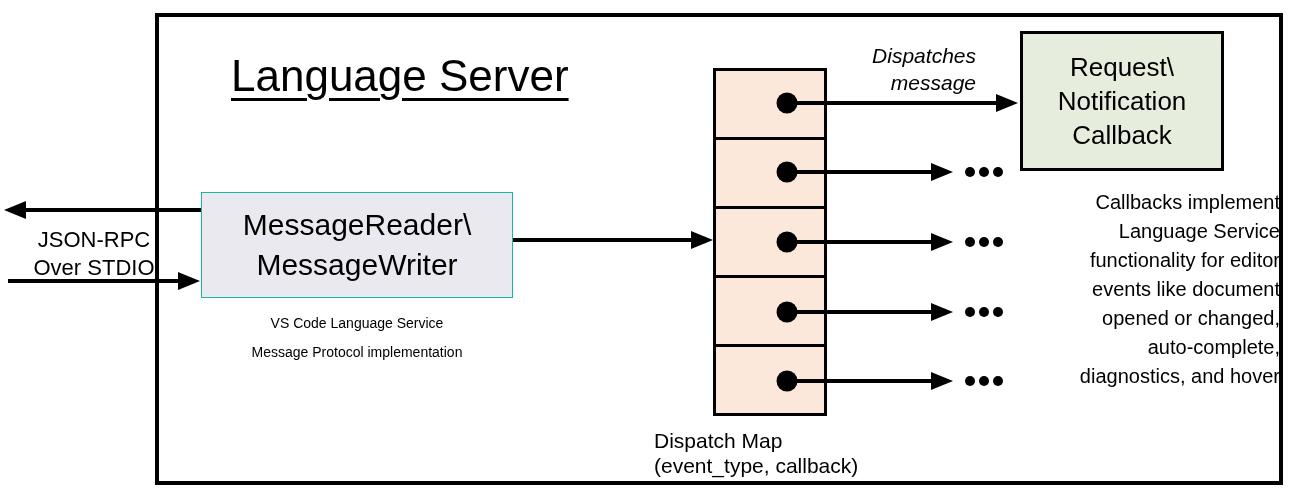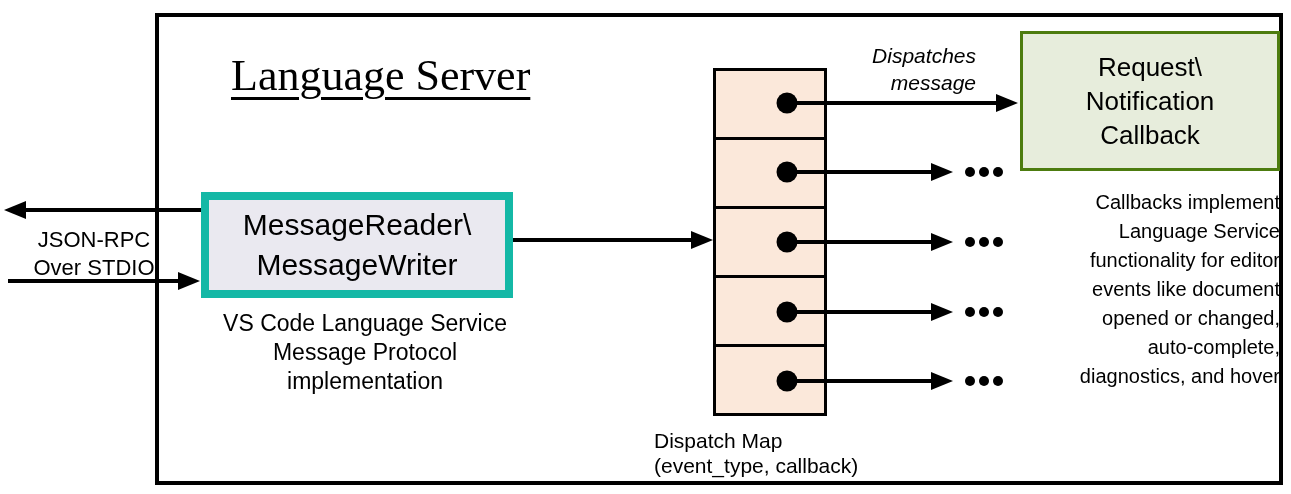--- a/index.html
+++ b/index.html
@@ -13,36 +13,35 @@
   }
   .outer-box{
     position:absolute;left:155px;top:13px;width:1128px;height:472px;
     border:4px solid #000;box-sizing:border-box;background:#fff;
   }
   .title{
     position:absolute;left:231px;top:50px;
     font-size:44px;line-height:52px;font-weight:400;
     text-decoration:underline;text-decoration-thickness:3px;text-underline-offset:7px;
     white-space:pre-line;
-    font-family:Liberation Serif, serif;
   }
   .io-label{
     position:absolute;left:15px;top:226px;width:158px;
     font-size:22px;line-height:28px;text-align:center;
     white-space:pre-line;
   }
   .msg-box{
     position:absolute;left:201px;top:192px;width:312px;height:106px;
-    background:#eae9f0;border:8px solid #14b8a6;box-sizing:border-box;
+    background:#eae9f0;border:1px solid #14b8a6;box-sizing:border-box;
     display:flex;align-items:center;justify-content:center;text-align:center;
     font-size:30px;line-height:40px;white-space:pre-line;
   }
   .msg-caption{
-    position:absolute;left:192px;top:309px;width:346px;
-    font-size:23px;line-height:29px;text-align:center;white-space:pre-line;
+    position:absolute;left:184px;top:309px;width:346px;
+    font-size:14px;line-height:29px;text-align:center;white-space:pre-line;
   }
   .lookup-label{
     position:absolute;left:515px;top:155px;width:182px;
     font-size:21px;line-height:27px;font-style:italic;text-align:center;
     white-space:pre-line;
   }
   .dispatches-label{
     position:absolute;left:814px;top:42px;width:162px;
     font-size:21px;line-height:27px;font-style:italic;text-align:right;
     white-space:pre-line;
@@ -52,22 +51,22 @@
     background:#fbe8da;border:3px solid #000;box-sizing:border-box;
     display:flex;flex-direction:column;
   }
   .dispatch-map .cell{flex:1;}
   .dispatch-map .cell + .cell{border-top:3px solid #000;}
   .dispatch-caption{
     position:absolute;left:654px;top:428px;width:236px;
     font-size:21px;line-height:25px;text-align:left;white-space:pre-line;
   }
   .callback-box{
-    position:absolute;left:1020px;top:31px;width:260px;height:140px;
-    background:#e7eddc;border:3px solid #4d7c0f;box-sizing:border-box;
+    position:absolute;left:1020px;top:31px;width:204px;height:140px;
+    background:#e7eddc;border:3px solid #000000;box-sizing:border-box;
     display:flex;align-items:center;justify-content:center;text-align:center;
     font-size:26px;line-height:34px;white-space:pre-line;
   }
   .callback-desc{
     position:absolute;left:1012px;top:188px;width:268px;
     font-size:20px;line-height:29px;text-align:right;white-space:pre-line;
   }
   .connectors{
     position:absolute;left:0;top:0;width:1291px;height:494px;
     pointer-events:none;

